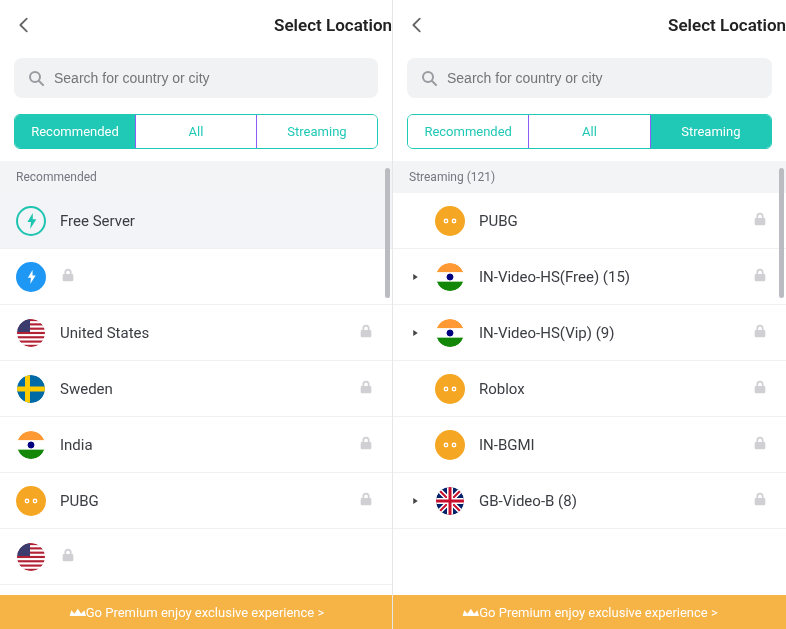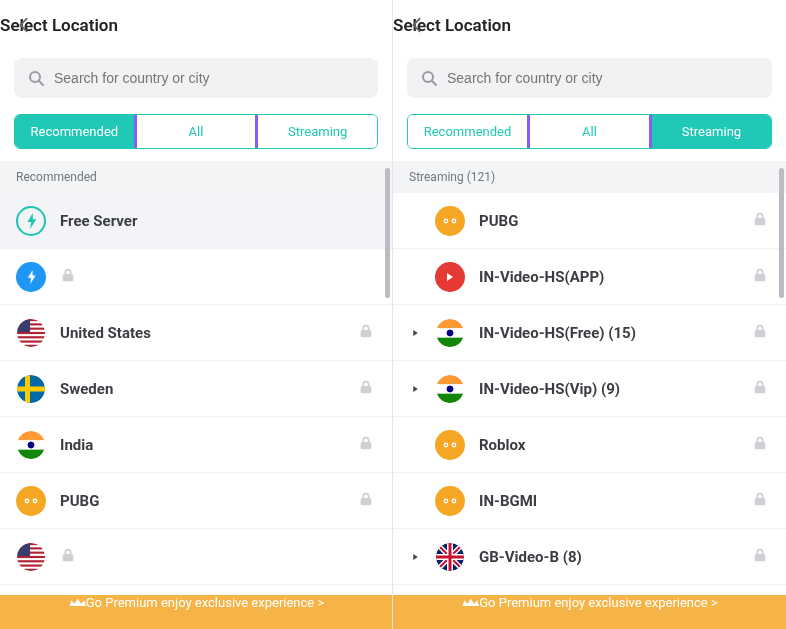--- a/index.html
+++ b/index.html
@@ -17,21 +17,21 @@
     position: relative;
     display: flex;
     flex-direction: column;
     background: #fff;
   }
   .panel.left { border-right: 1px solid #e6e6e6; }
   .header {
     height: 50px;
     display: flex;
     align-items: center;
-    justify-content: flex-start;
+    justify-content: flex-end;
     position: relative;
   }
   .back-btn {
     position: absolute;
     left: 12px;
     top: 50%;
     transform: translateY(-50%);
     width: 24px; height: 24px;
     display: flex; align-items: center; justify-content: center;
     cursor: pointer;
@@ -72,21 +72,21 @@
   }
   .tab {
     flex: 1;
     text-align: center;
     font-size: 13px;
     padding: 9px 0;
     color: #20c9b5;
     background: #fff;
     cursor: pointer;
   }
-  .tab + .tab { border-left: 3px solid #8b5cf6; }
+  .tab + .tab { border-left: 1px solid #8b5cf6; }
   .tab.active {
     background: #20c9b5;
     color: #fff;
   }
   .section-header {
     background: #f3f4f6;
     padding: 9px 16px;
     font-size: 12px;
     color: #737680;
   }
@@ -96,21 +96,20 @@
     position: relative;
   }
   .row {
     display: flex;
     align-items: center;
     padding: 0 16px;
     height: 56px;
     border-bottom: 1px solid #f0f0f0;
     cursor: pointer;
     gap: 14px;
-    font-weight: bold;
   }
   .row.highlight {
     background: #f2f4f7;
   }
   .expand-arrow {
     width: 12px;
     display: flex;
     align-items: center;
     justify-content: center;
     color: #444;
@@ -133,21 +132,21 @@
     flex-shrink: 0;
   }
   .premium-bar {
     position: absolute;
     bottom: 0; left: 0; right: 0;
     background: #f6b447;
     color: #fff;
     font-size: 13px;
     height: 34px;
     display: flex;
-    align-items: flex-start;
+    align-items: center;
     justify-content: center;
     gap: 0;
   }
   .scrollbar-fake {
     position: absolute;
     right: 2px;
     width: 5px;
     border-radius: 3px;
     background: #babcc1;
   }
@@ -390,34 +389,20 @@
               <use href="#mask-eyes"></use>
             </svg>
           </div>
         </span>
         <span class="row-label">PUBG</span>
         <span class="lock"><svg width="16" height="16" viewBox="0 0 18 18">
             <use href="#lock-icon"></use>
           </svg></span>
       </div>
       <div class="row">
-        <span class="expand-spacer"></span>
-        <span class="icon-slot">
-          <div class="circ circ-fill-red">
-            <svg width="12" height="12" viewBox="0 0 12 12" style="color:#fff">
-              <use href="#tri-right"></use>
-            </svg>
-          </div>
-        </span>
-        <span class="row-label">IN-Video-HS(APP)</span>
-        <span class="lock"><svg width="16" height="16" viewBox="0 0 18 18">
-            <use href="#lock-icon"></use>
-          </svg></span>
-      </div>
-      <div class="row">
         <span class="expand-arrow">
           <svg width="9" height="12" viewBox="0 0 12 12">
             <use href="#tri-right"></use>
           </svg>
         </span>
         <span class="icon-slot">
           <svg class="flag flag-in" viewBox="0 0 28 28">
             <defs>
               <clipPath id="cin">
                 <circle cx="14" cy="14" r="14"></circle>

